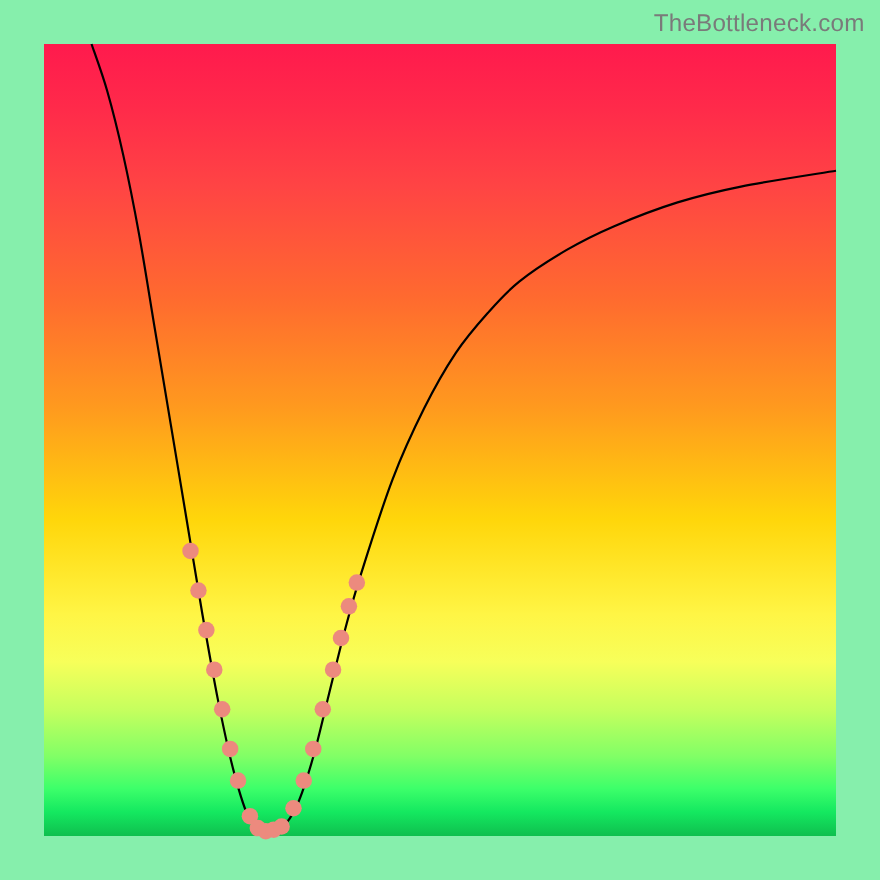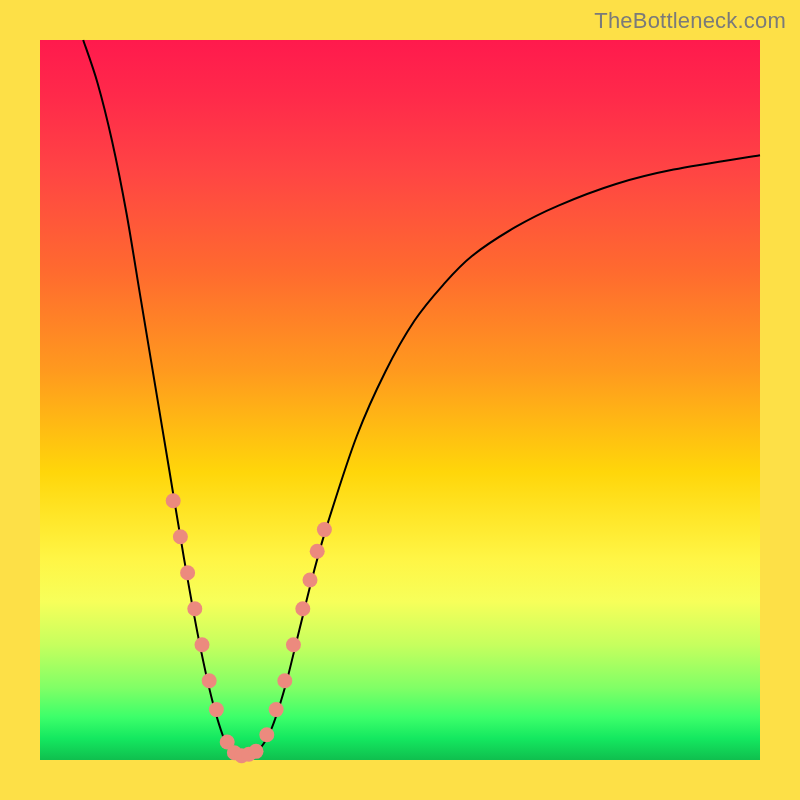--- a/index.html
+++ b/index.html
@@ -10,21 +10,21 @@
     background: #000;
     overflow: hidden;
     font-family: Arial, Helvetica, sans-serif;
   }
   .frame {
     position: absolute;
     top: 0;
     left: 0;
     width: 800px;
     height: 800px;
-    background: #fde047;
+    background: #86efac;
   }
   .plot-area {
     position: absolute;
     top: 40px;
     left: 40px;
     width: 720px;
     height: 720px;
     
     background: linear-gradient(to bottom,
       #ff1a4d 0%,

